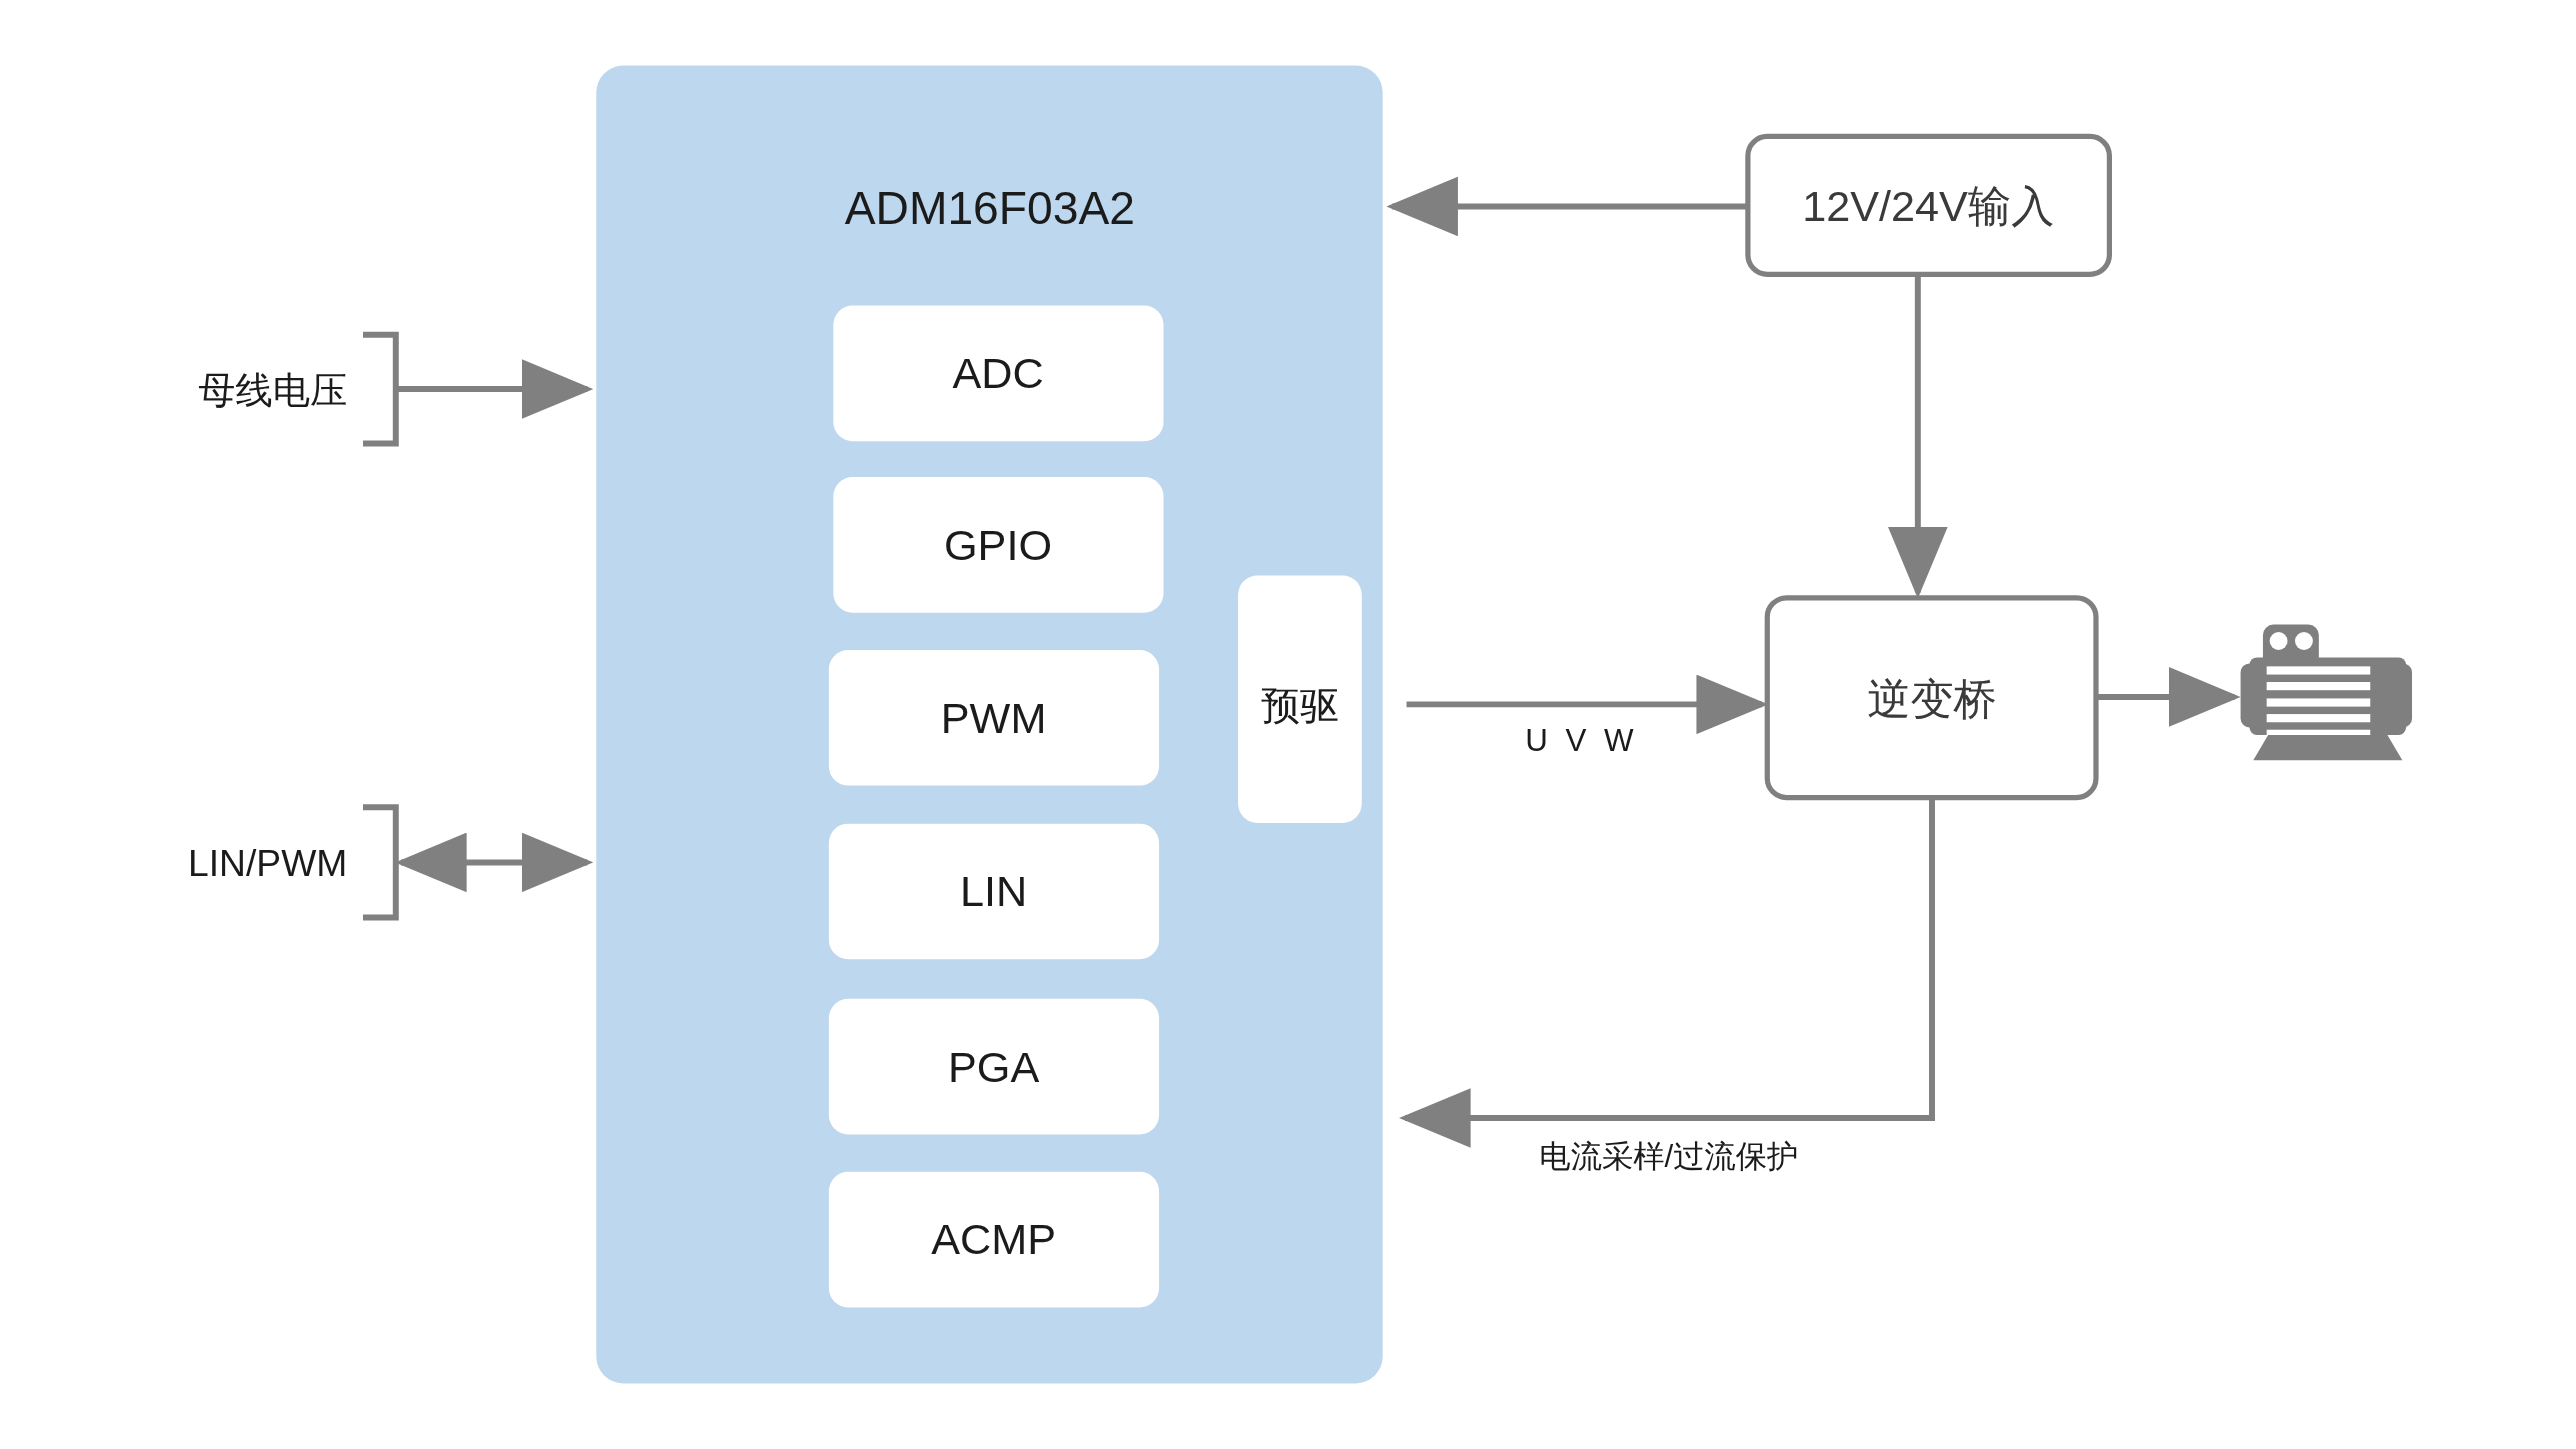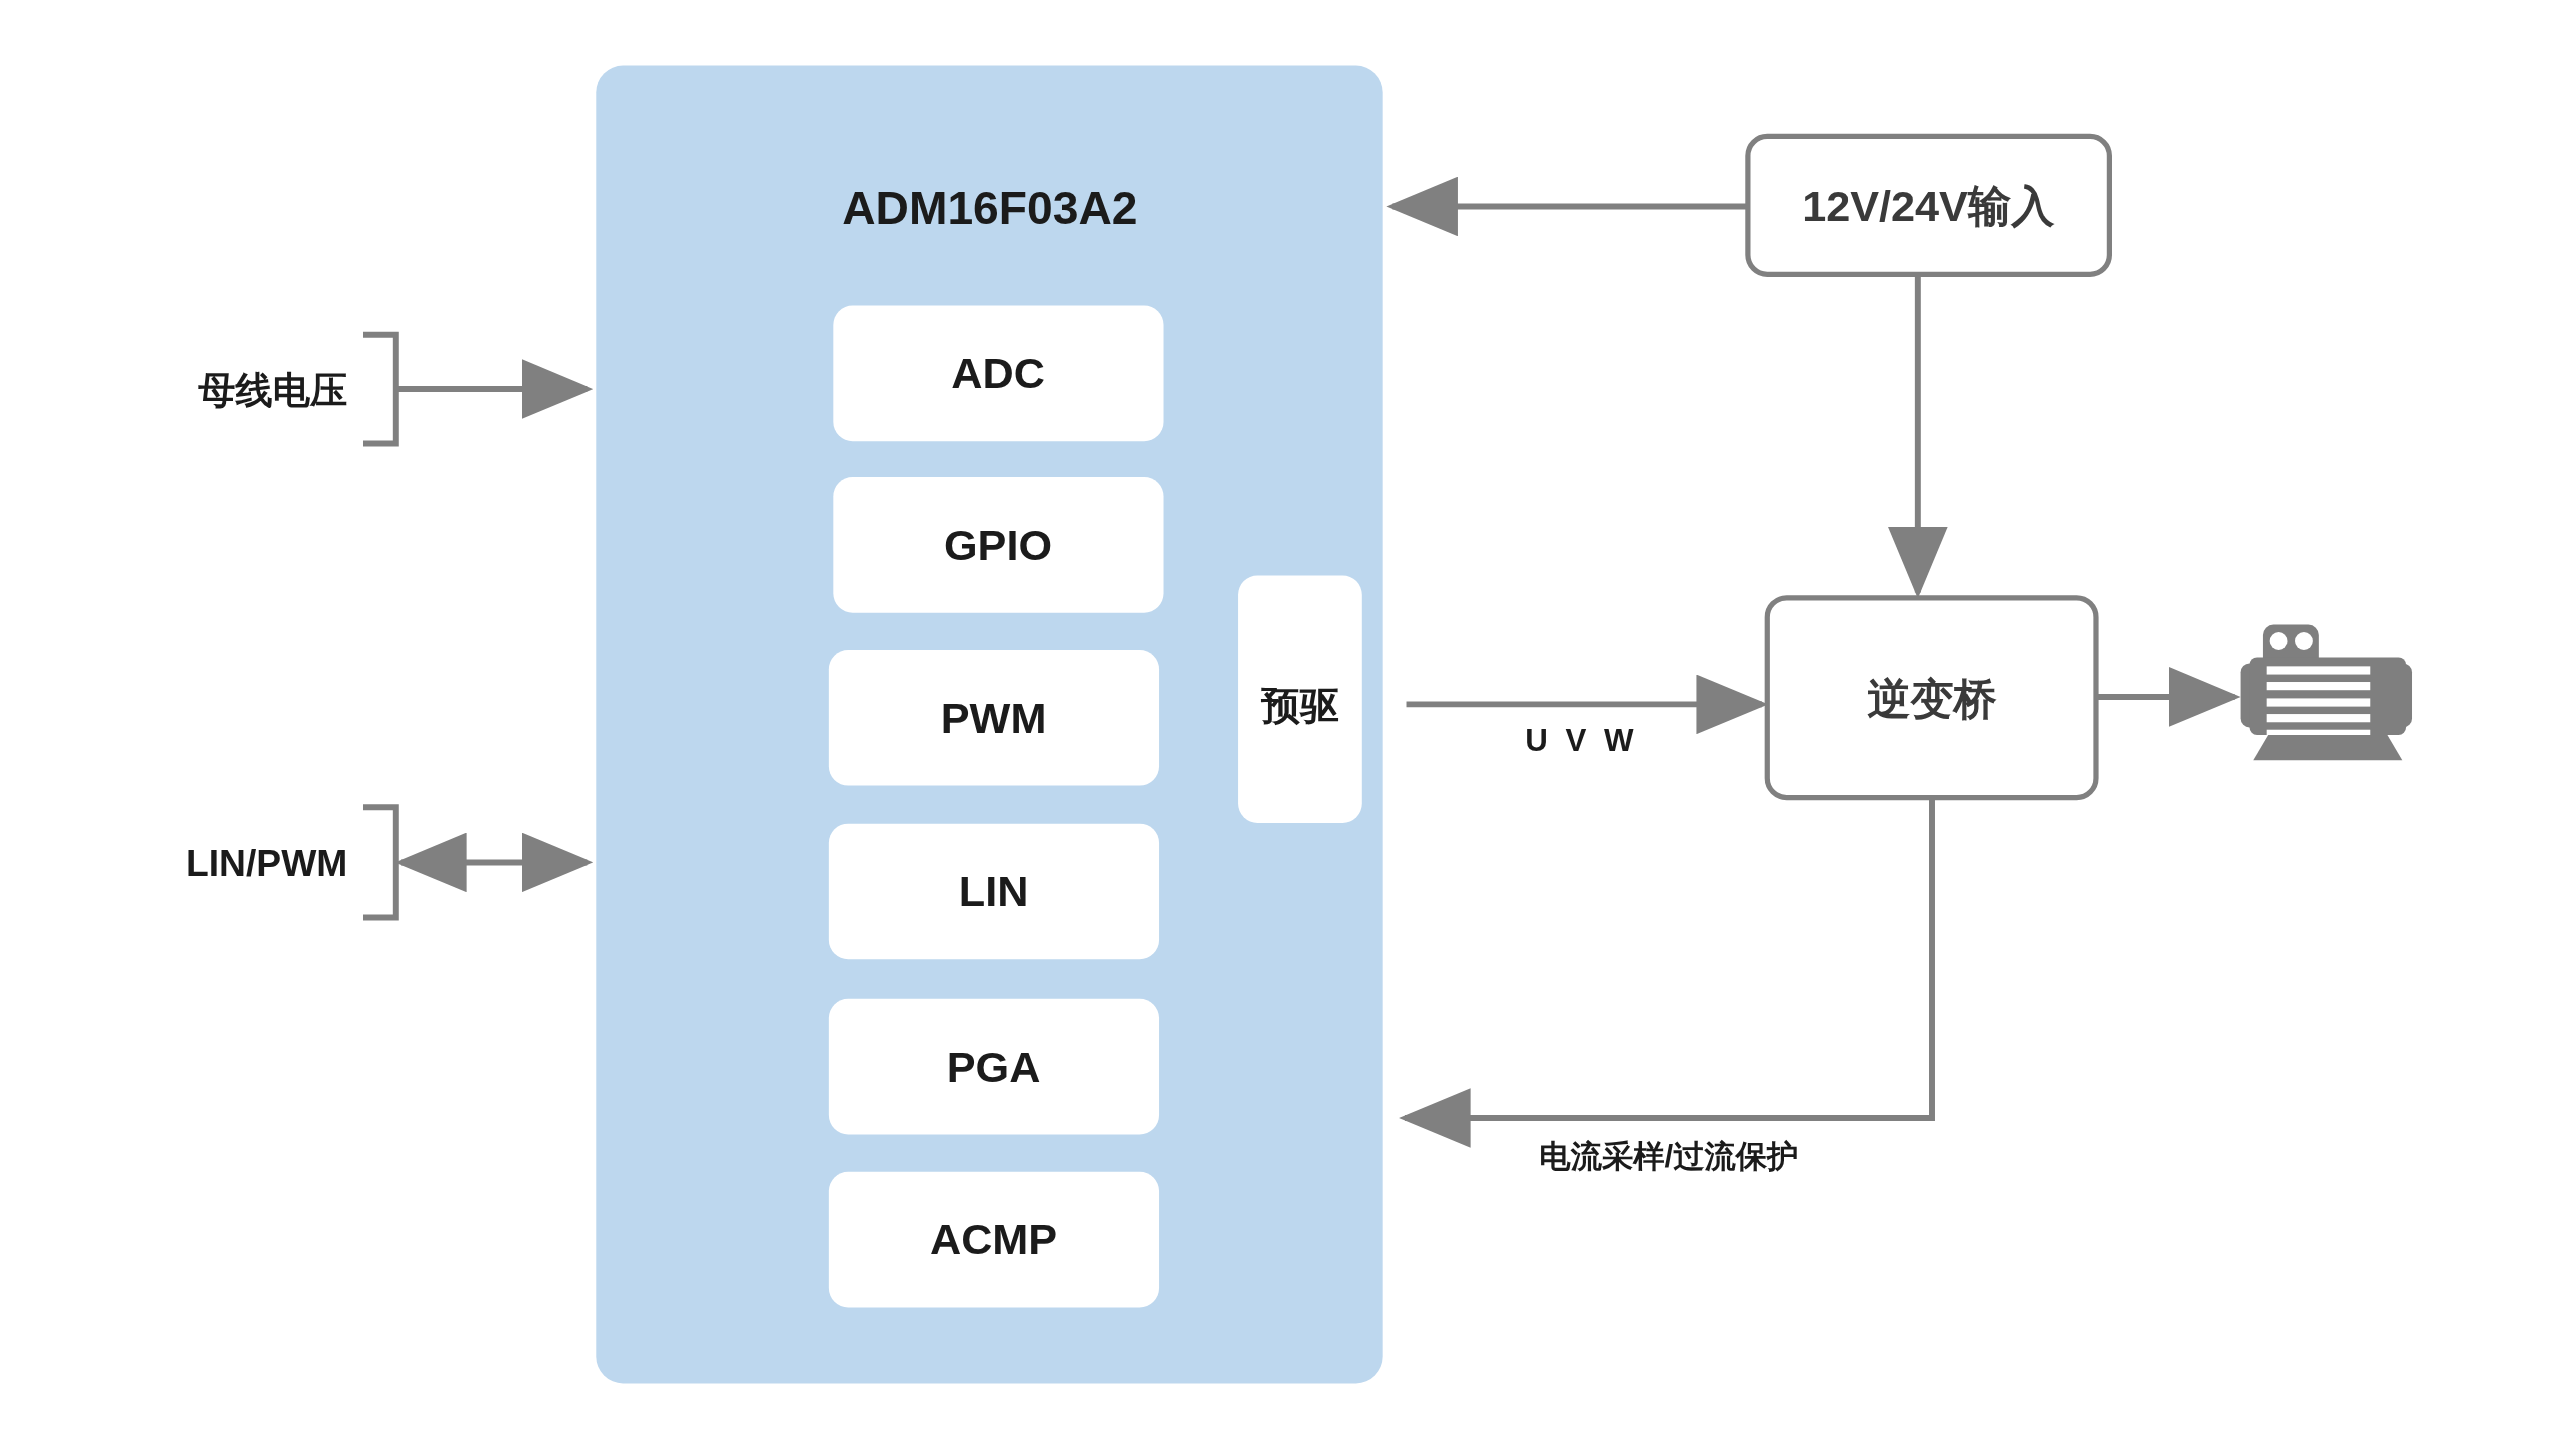--- a/index.html
+++ b/index.html
@@ -11,21 +11,20 @@
     width: 2576px;
     height: 1449px;
     font-family: "Liberation Sans", "DejaVu Sans", sans-serif;
     overflow: hidden;
   }
   #diagram-root {
     position: relative;
     width: 2576px;
     height: 1449px;
     background: #ffffff;
-    font-weight: bold;
   }
   svg.layer {
     position: absolute;
     top: 0;
     left: 0;
     width: 2576px;
     height: 1449px;
   }
   .mcu-title {
     font-size: 62px;

